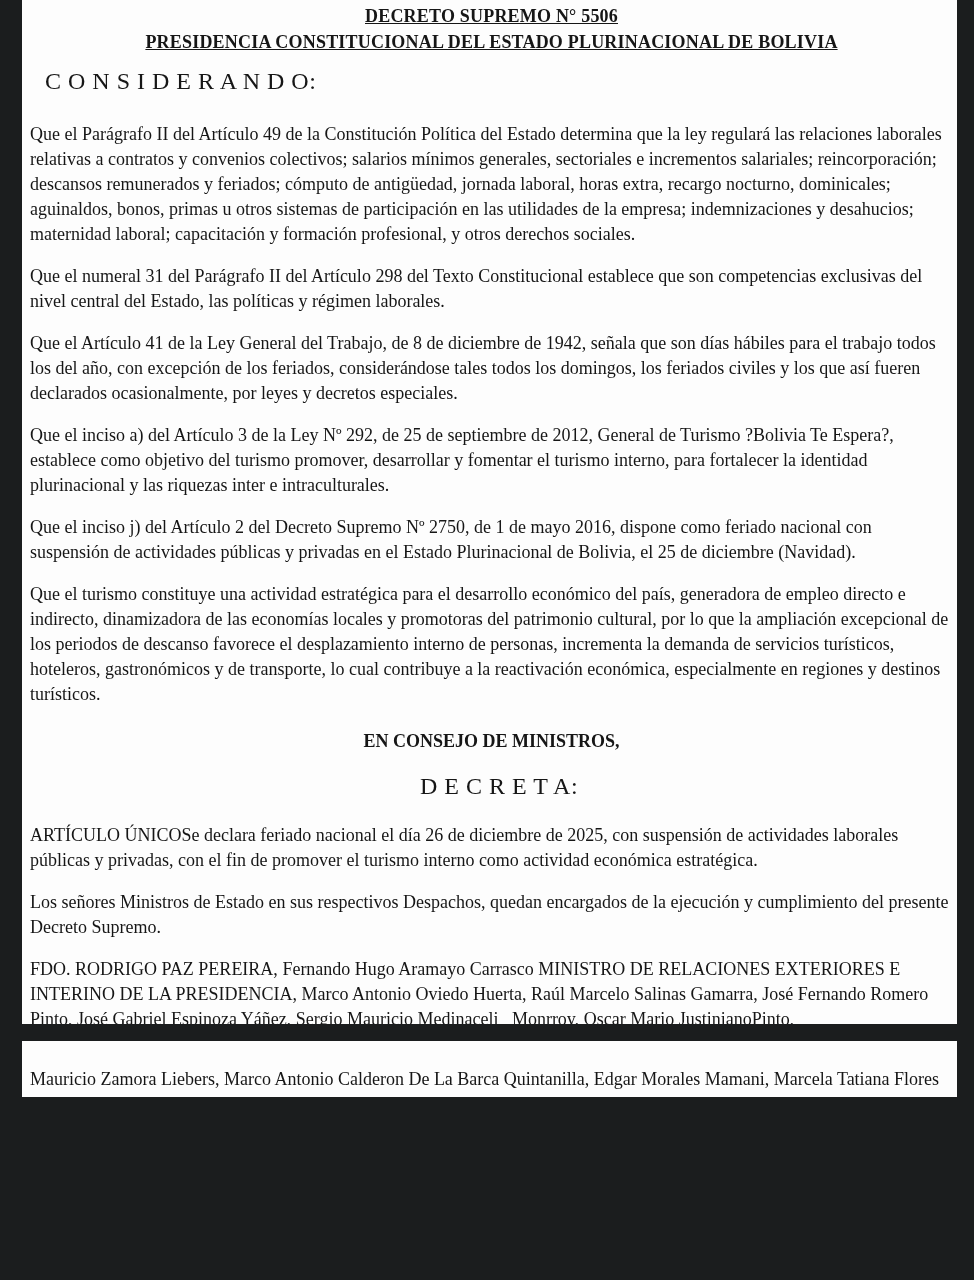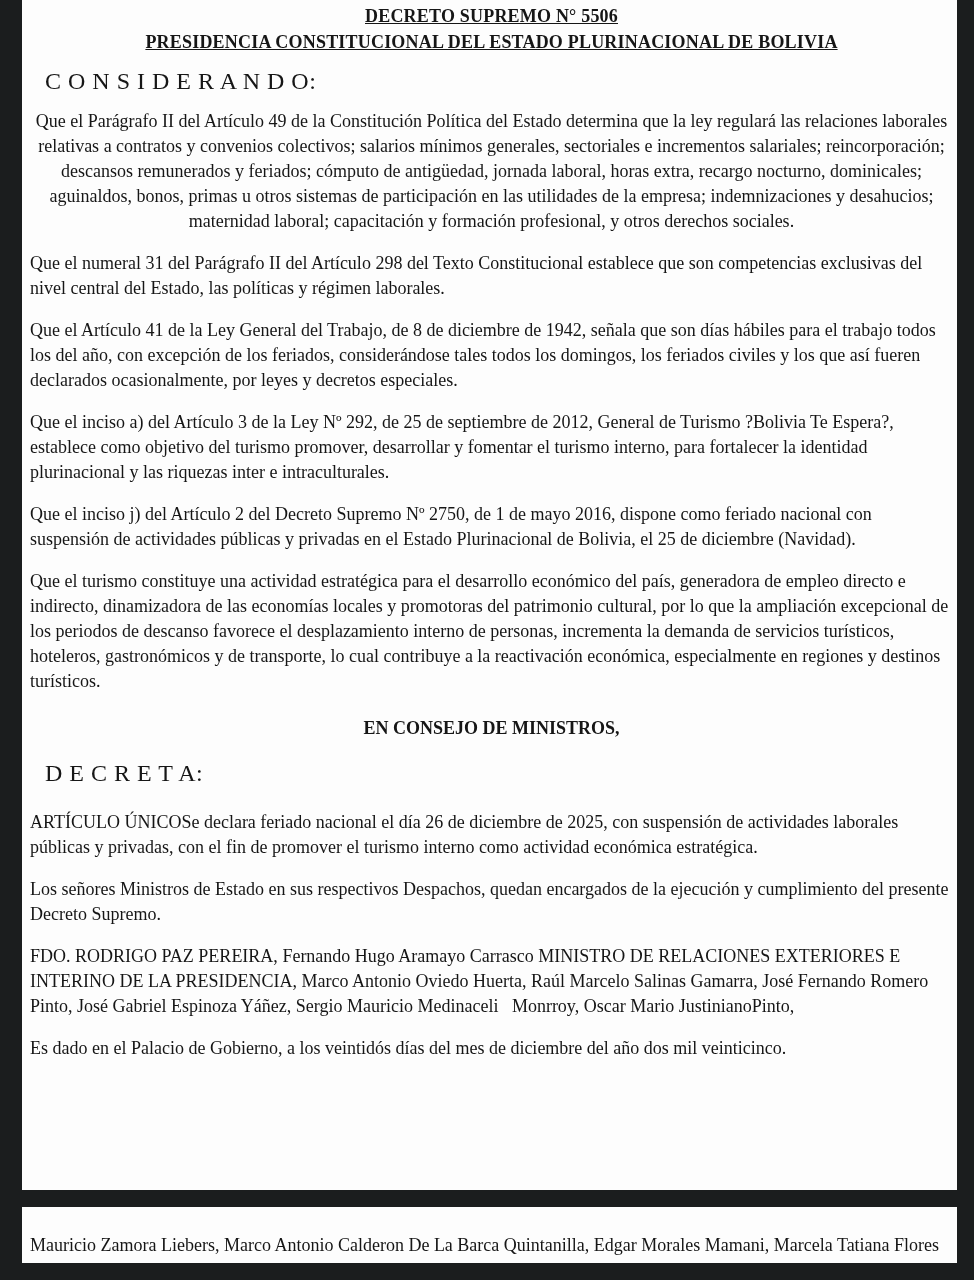--- a/index.html
+++ b/index.html
@@ -11,21 +11,21 @@
     font-family: "Liberation Serif", "DejaVu Serif", serif;
     color: #161616;
   }
   .page {
     background: #fdfdfd;
     margin-left: 22px;
     width: 935px;
     box-sizing: border-box;
   }
   .page-1 {
-    height: 1190px;
+    height: 1024px;
     padding: 3px 4px 0 8px;
     overflow: hidden;
   }
   .page-gap {
     height: 17px;      
     width: 974px;
     margin-left: 0;
     background: #1b1d1e;
   }
   .page-2 {
@@ -41,28 +41,28 @@
     text-decoration: underline;
     letter-spacing: 0.2px;
   }
   .section-label {
     font-weight: normal;
     font-size: 24px;
     line-height: 25px;
     margin: 14px 0 0 15px;
     letter-spacing: 0.5px;
   }
-  .section-label.decreta { margin-top: 20px; }
+  .section-label.decreta { margin-top: 20px; text-align: center; }
   p.body {
     font-size: 18px;
     line-height: 25px;
     margin: 17px 0 0 0;
     text-align: left;
   }
-  p.body.first { margin-top: 15px; text-align: center; }
+  p.body.first { margin-top: 28px; }
   p.body.articulo { margin-top: 24px; }
   .centerline {
     text-align: center;
     font-weight: bold;
     font-size: 18px;
     line-height: 25px;
     margin: 22px 0 0 0;
   }
   .bold-run { font-weight: normal; }
   .prewrap { white-space: pre-wrap; }

